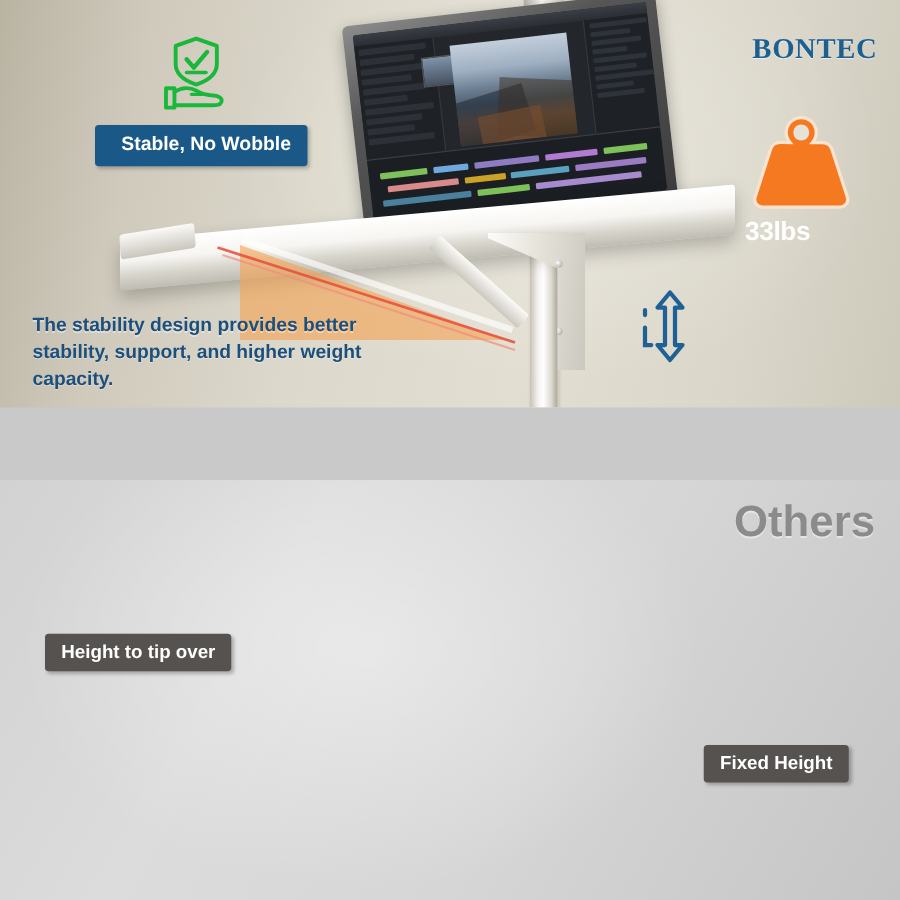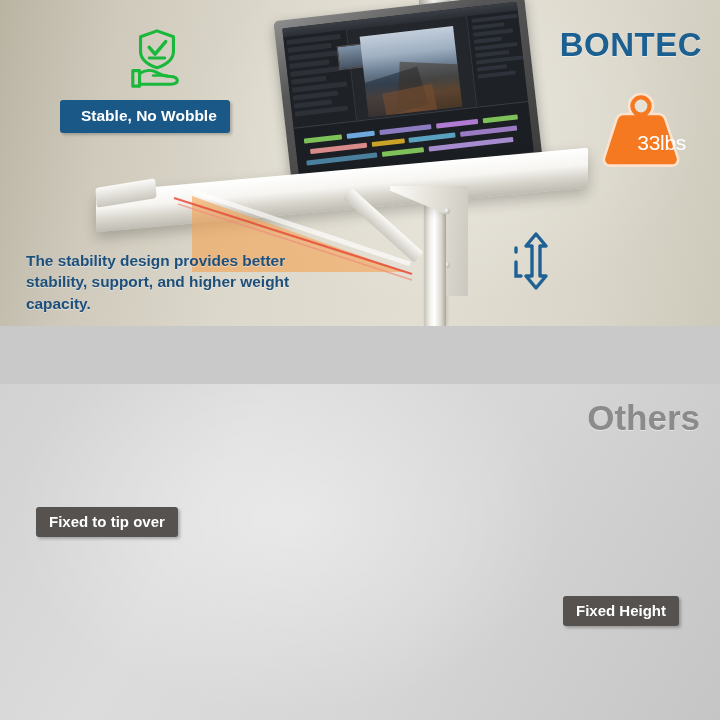--- a/index.html
+++ b/index.html
@@ -20,52 +20,52 @@
     overflow:hidden;
   }
   
   .wall-seam{
     position:absolute; left:436px; top:0; width:3px; height:326px;
     background:linear-gradient(90deg,rgba(120,115,100,.18),rgba(255,255,255,.25));
   }
 
   .logo{
     position:absolute; right:18px; top:26px;
-    font-size:33px; font-weight:bold; letter-spacing:0.5px;
-    color:#1c5f91; font-family:Liberation Sans, sans-serif;
+    font-size:23px; font-weight:bold; letter-spacing:0.5px;
+    color:#1c5f91; font-family:Liberation Serif, serif;
     text-shadow:0 1px 0 rgba(255,255,255,.55);
   }
 
   
   .shield-hand{ position:absolute; left:126px; top:28px; width:62px; height:62px; }
 
   
   .badge{
     position:absolute; display:inline-block;
     color:#fff; font-weight:bold; white-space:nowrap;
     border-radius:3px; line-height:1;
   }
   .badge-blue{
     background:#1a5888; padding:8px 13px 9px; font-size:15.5px;
     box-shadow:2px 2px 3px rgba(0,0,0,.22);
   }
   .badge-gray{
     background:#55524f; padding:7px 13px 8px; font-size:15px;
     box-shadow:2px 2px 3px rgba(0,0,0,.25);
   }
-  .badge-stable{ left:60px; top:100px;padding-left:21px; }
+  .badge-stable{ left:76px; top:100px;padding-left:21px; }
   .badge-gear{ left:568px; top:248px; }
   .badge-tip{ left:36px; top:507px; }
   .badge-fixed{ left:563px; top:596px; }
 
   
   .weight{ position:absolute; }
   .weight-label{
-    position:absolute; left:0; right:0; text-align:right;
-    font-weight:normal; color:#ffffff; pointer-events:none;
+    position:absolute; left:0; right:0; text-align:left;
+    font-weight:bold; color:#ffffff; pointer-events:none;margin-top:43px;
   }
   .weight-33{ left:596px; top:88px; width:90px; height:82px; }
   .weight-33 .weight-label{ top:43px; font-size:21px; letter-spacing:-.3px; }
 
   
   .arrow-updown{ position:absolute; left:508px; top:218px; width:44px; height:86px; }
 
   .desc-top{
     position:absolute; left:26px; top:250px; width:310px;
     color:#1c4f7c; font-size:15.4px; font-weight:bold; line-height:1.38;
@@ -315,19 +315,19 @@
     
     
 
     
     
   </div>
 
   <div class="others-label">Others</div>
 
   <div class="badge badge-gray badge-tip">
-    <span>Fixed to tip over</span>
+    <span>Height to tip over</span>
   </div>
   <div class="badge badge-gray badge-fixed">
     <span>Fixed Height</span>
   </div>
 
 </div>
 
 </body></html>

